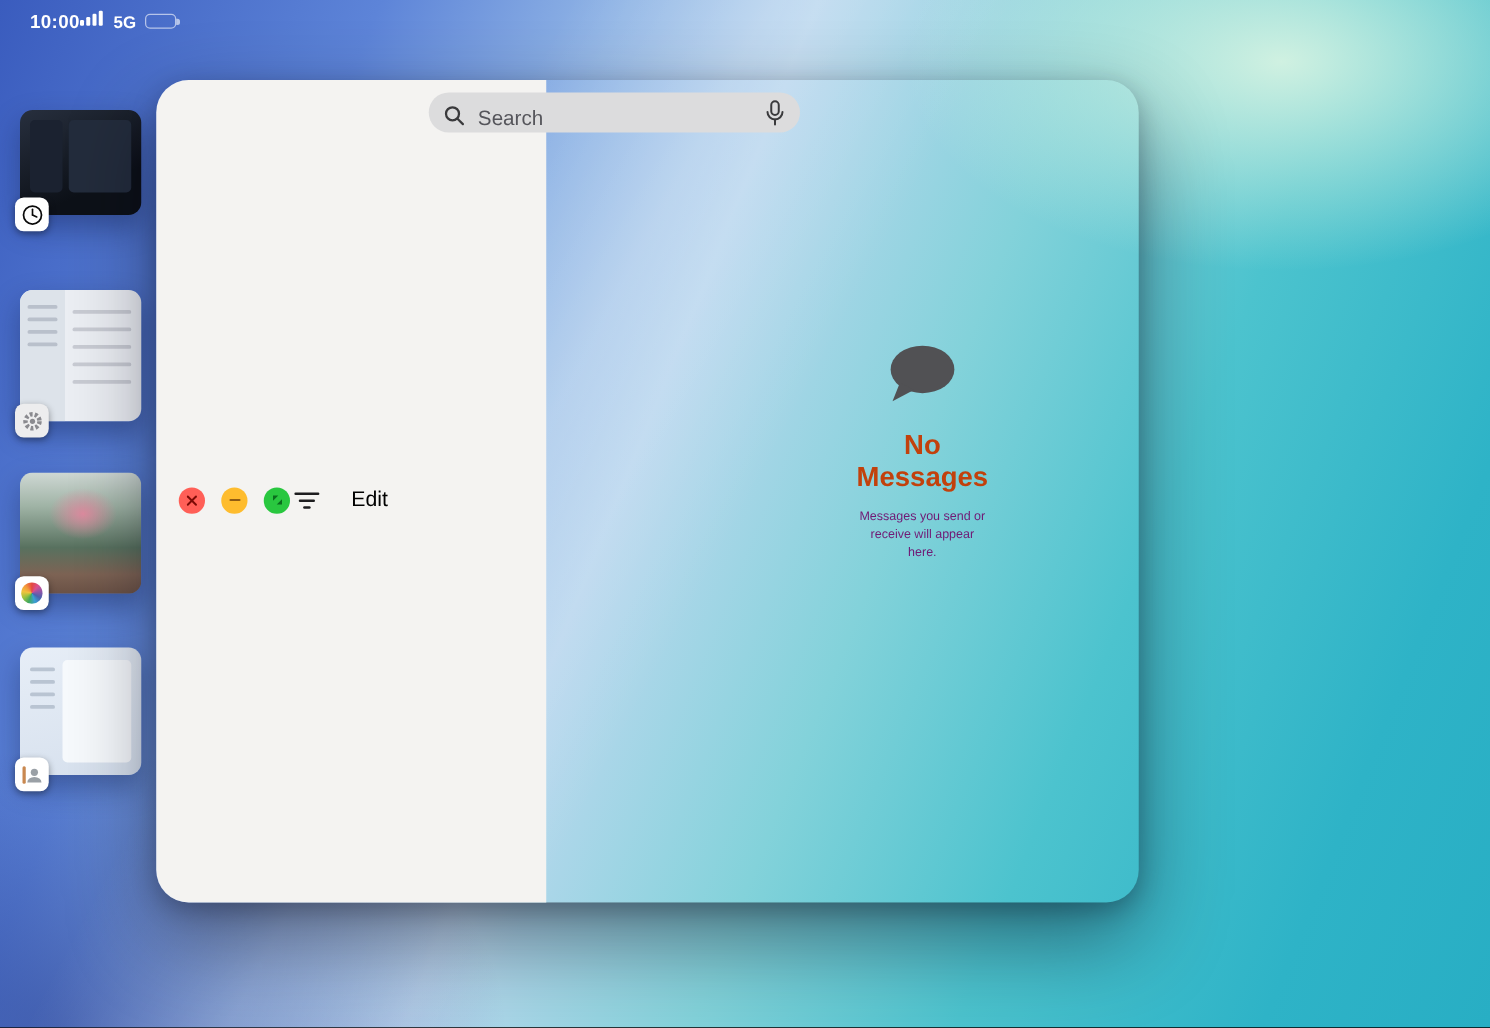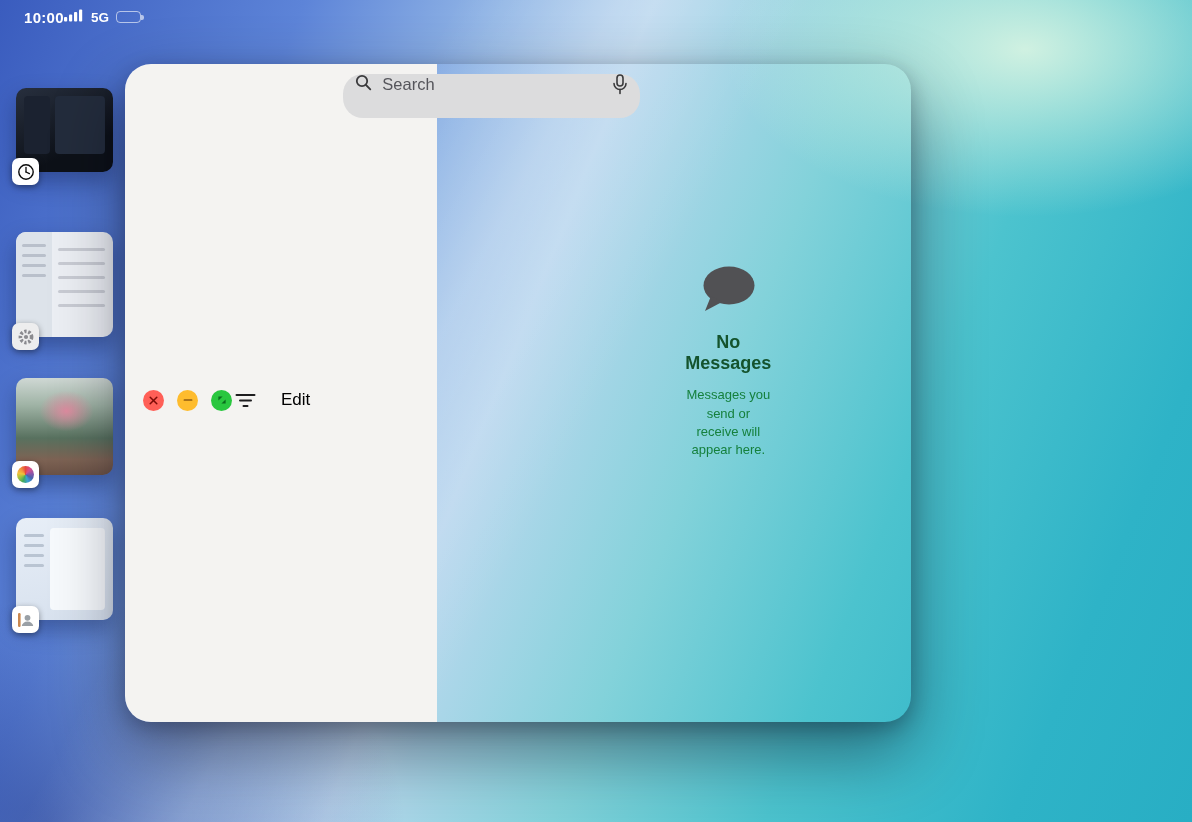--- a/index.html
+++ b/index.html
@@ -74,31 +74,31 @@
   .tl { width: 21px; height: 21px; border-radius: 50%; border: none; padding: 0;
     display: flex; align-items: center; justify-content: center; cursor: default; }
   .tl-red { background: #ff5f57; }
   .tl-yellow { background: #febc2e; }
   .tl-green { background: #29c73f; }
   .header-actions { margin-left: auto; display: flex; align-items: center; gap: 20px; }
   .icon-btn { background: none; border: none; padding: 3px; display: flex; align-items: center; }
   .edit-btn { background: none; border: none; font-size: 17px; color: #000; padding: 3px 2px;
     font-family: inherit; }
 
-  .search { margin: 10px 15px 6px; height: 44px; border-radius: 20px; background: #dcdcdd;
-    display: flex; align-items: flex-start; padding: 0 12px; gap: 8px; flex: none; }
+  .search { margin: 10px 15px 6px; height: 32px; border-radius: 20px; background: #dcdcdd;
+    display: flex; align-items: flex-end; padding: 0 12px; gap: 8px; flex: none; }
   .search input { flex: 1; border: none; background: transparent; font-size: 16.5px;
     color: #1c1c1e; outline: none; font-family: inherit; min-width: 0; }
   .search input::placeholder { color: #47474d; opacity: .9; }
 
   .sidebar-empty { flex: 1; display: flex; flex-direction: column; align-items: center;
     justify-content: center; text-align: center; padding: 0 30px; margin-top: -62px; }
   .bubble-wrap { margin-bottom: 14px; }
-  .nm-title { font-size: 18px; font-weight: 700; color: #14532d; margin: 0 0 12px; }
-  .nm-sub { font-size: 13px; line-height: 1.42; color: #15803d; margin: 0; max-width: 236px; }
+  .nm-title { font-size: 22px; font-weight: 700; color: #c2410c; margin: 0 0 12px; }
+  .nm-sub { font-size: 10px; line-height: 1.42; color: #701a75; margin: 0; max-width: 236px; }
 
   .compose { position: absolute; top: 9px; left: 22px; width: 44px; height: 44px; border-radius: 50%;
     background: #fff; border: none; display: flex; align-items: center; justify-content: center;
     box-shadow: 0 1px 6px rgba(0,0,0,.18), 0 0 0 .5px rgba(0,0,0,.05); }
 
   .no-convo { font-size: 23px; font-weight: 700; color: #000; transform: translateY(26px); }
 
   .resize-handle { position: absolute; right: 5px; bottom: 6px; width: 28px; height: 28px; }
 </style>
 </head>

